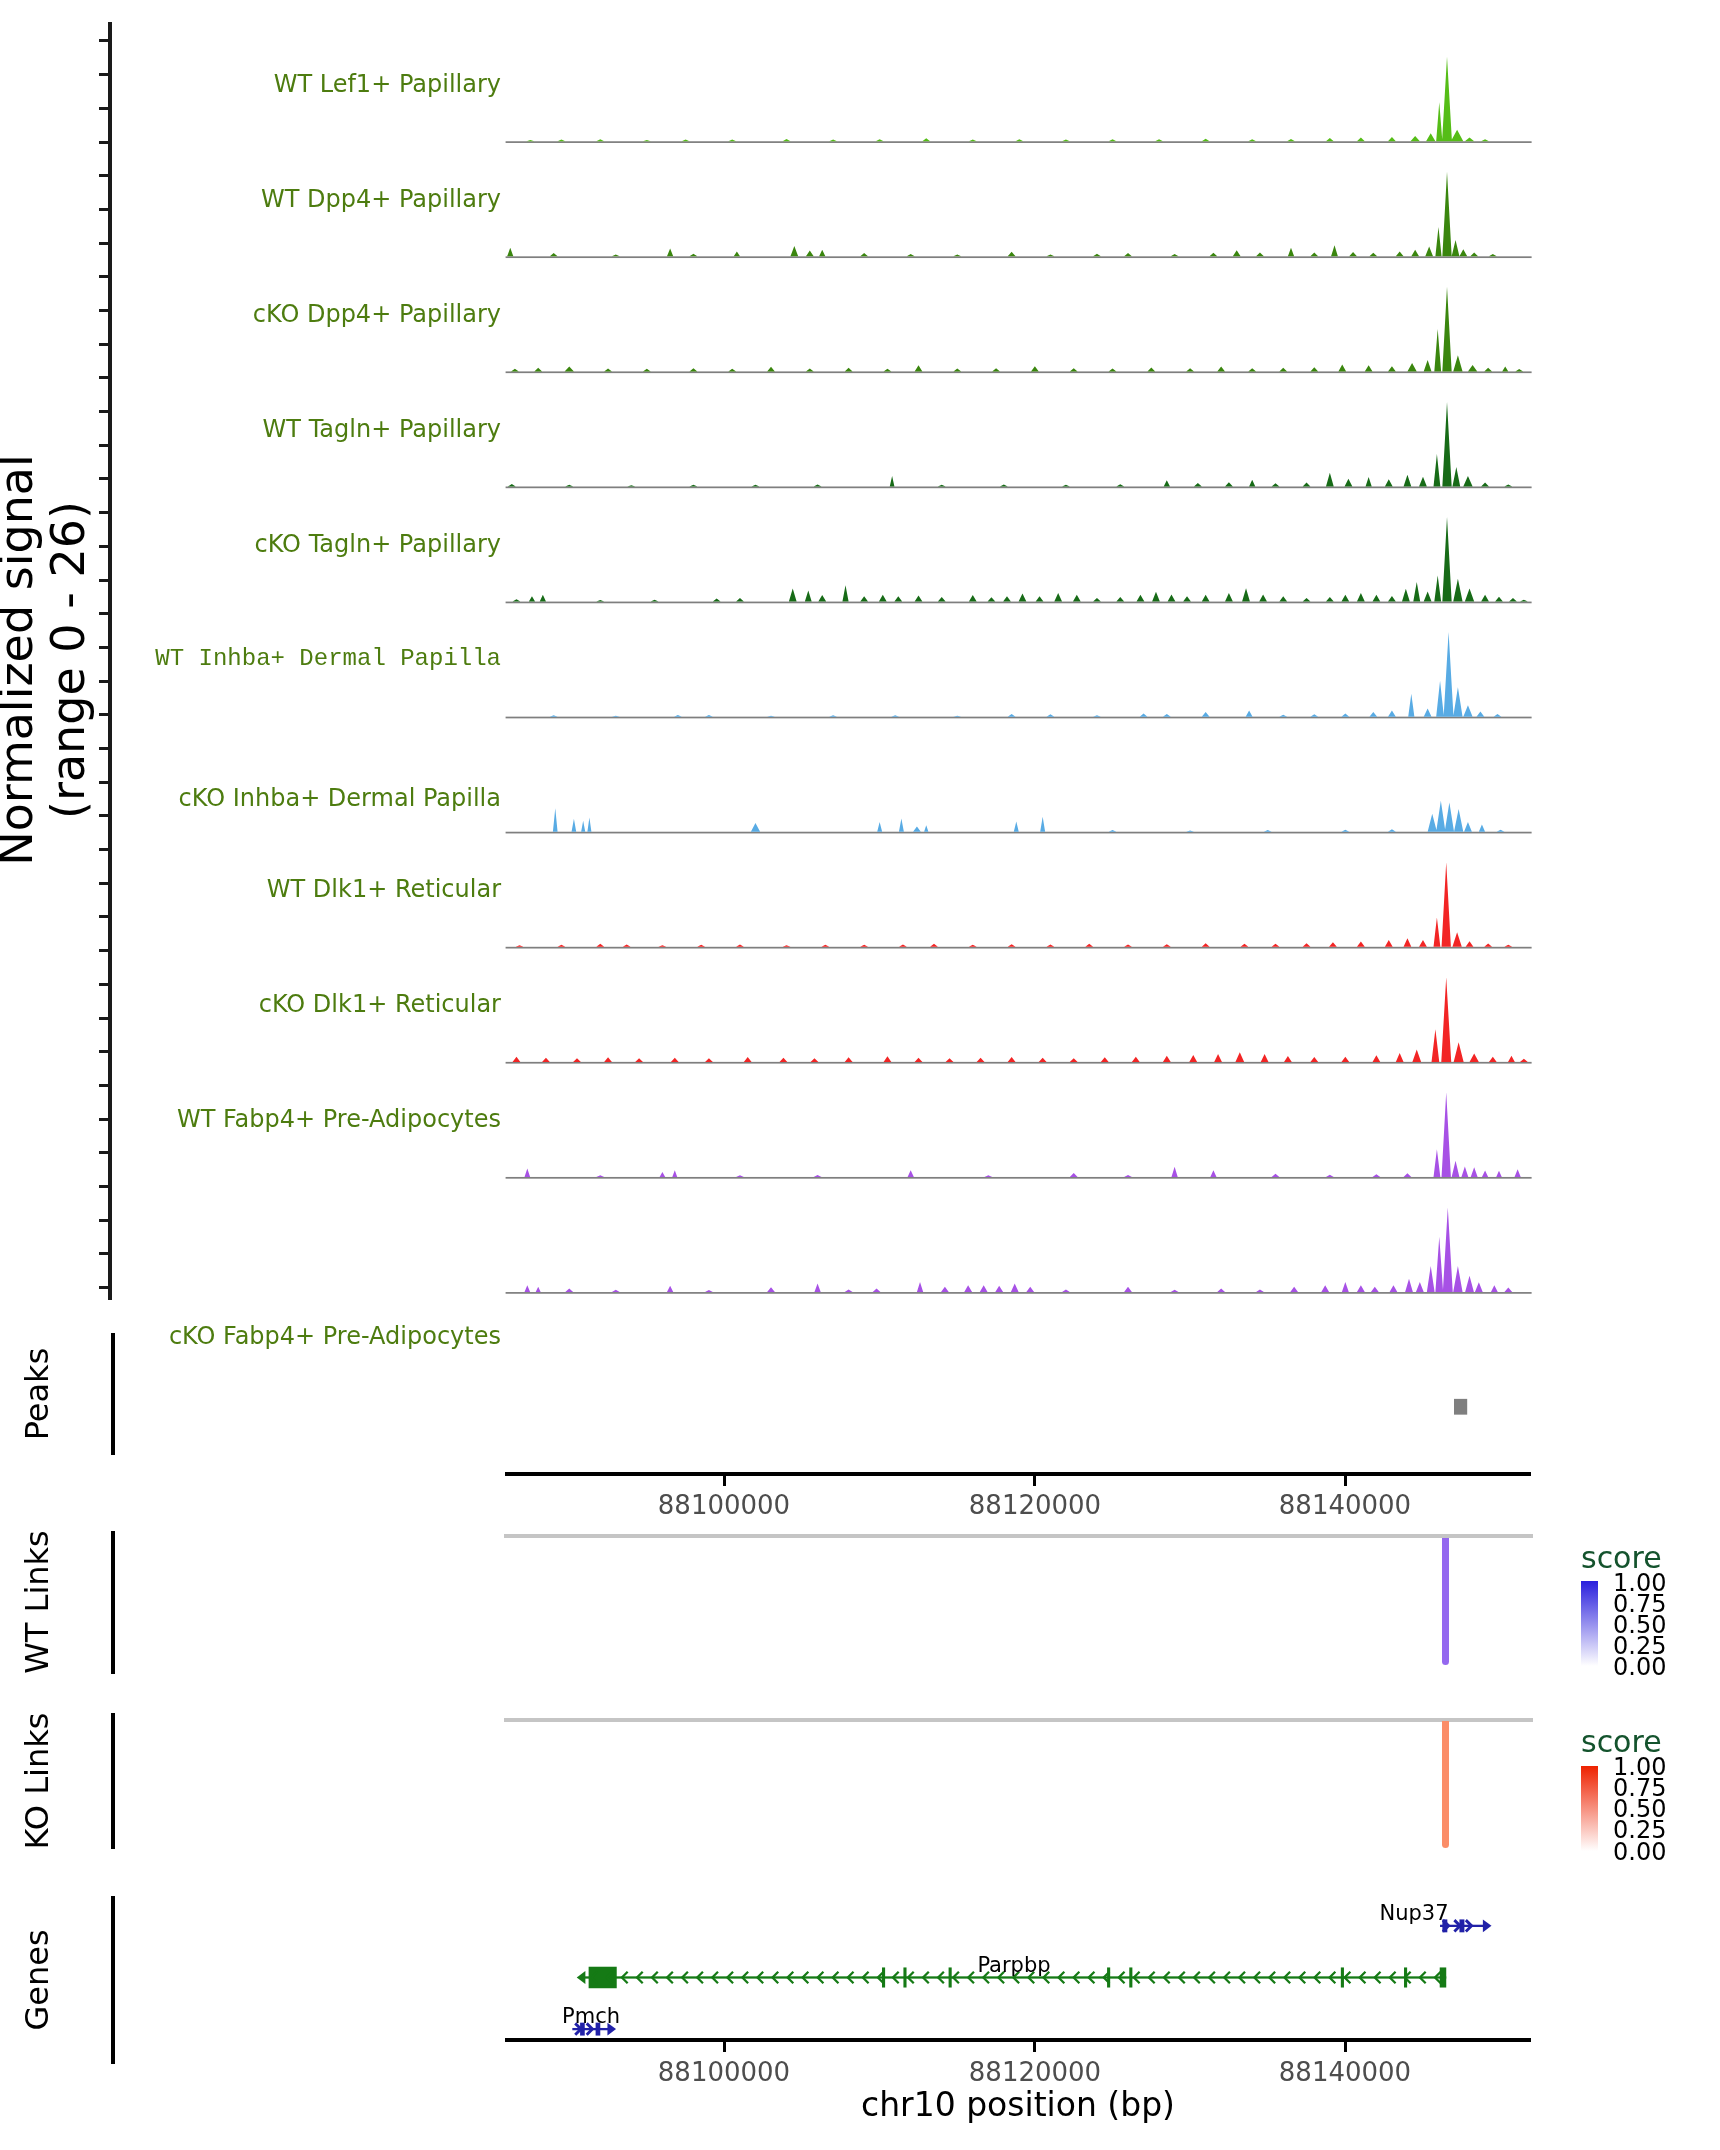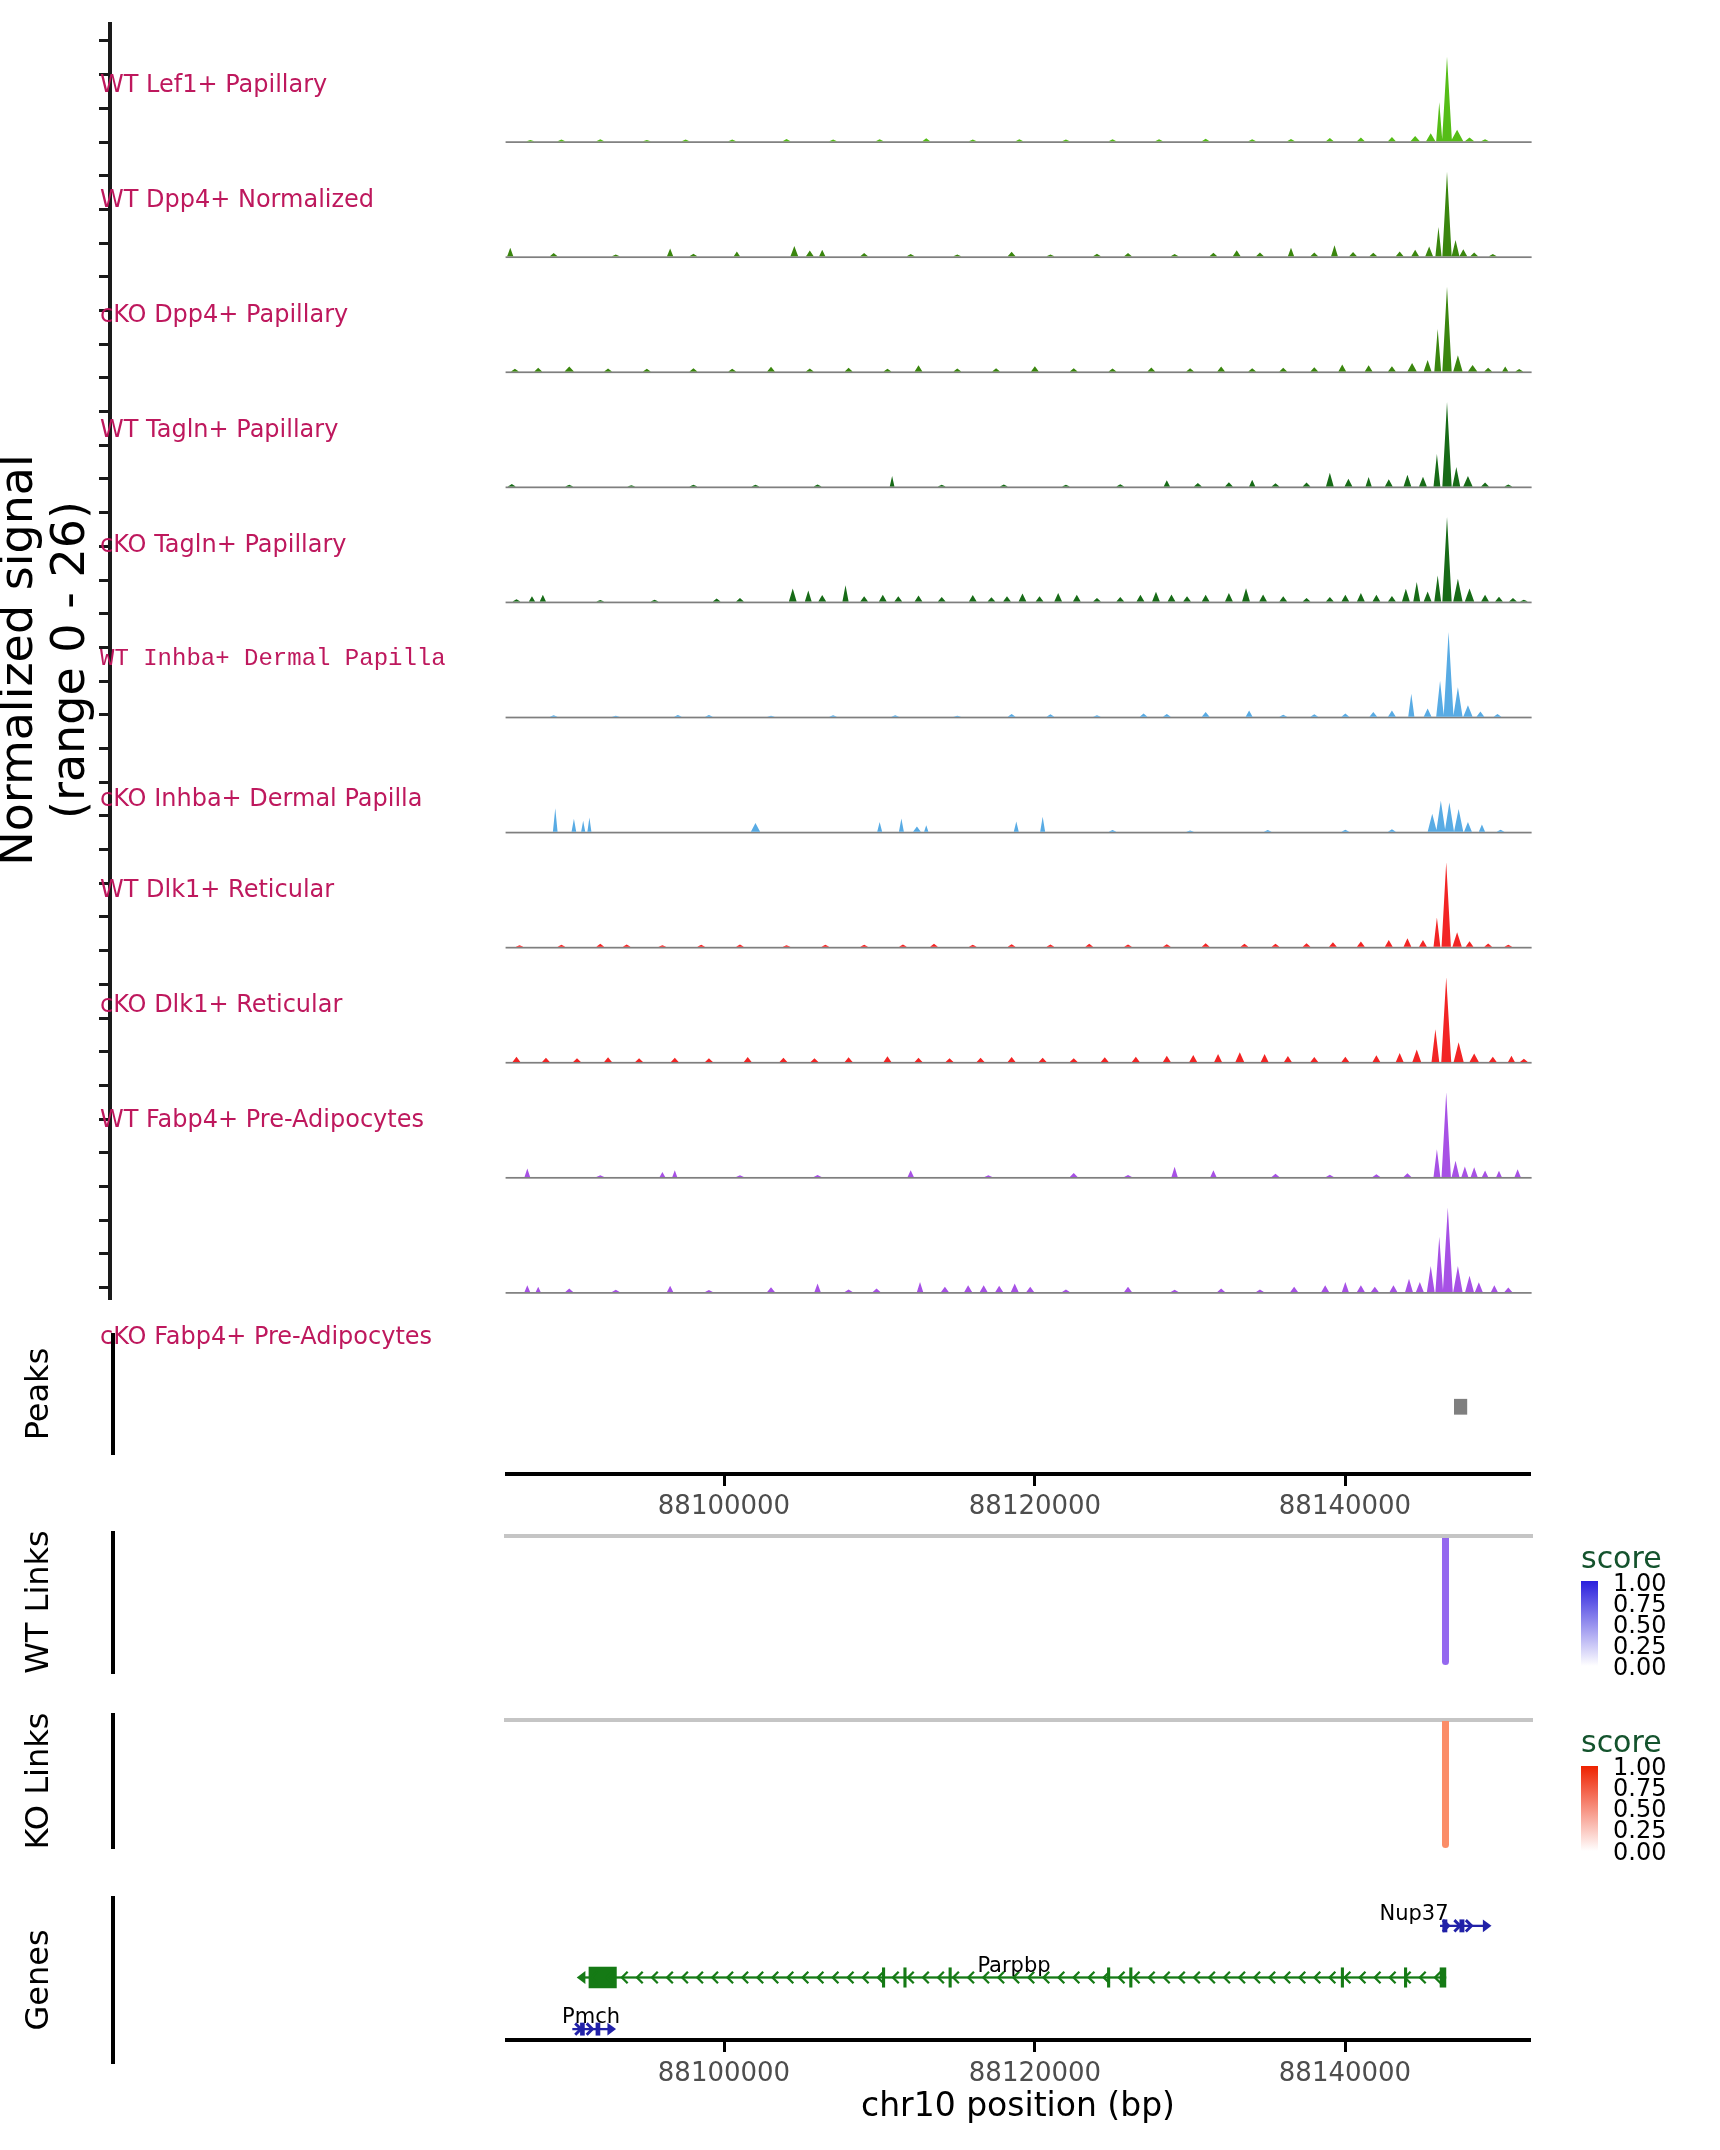--- a/index.html
+++ b/index.html
@@ -3,21 +3,21 @@
 <meta charset="utf-8">
 <style>
   html,body{margin:0;padding:0;background:#fff;}
   #canvas{position:relative;width:1721px;height:2151px;background:#fff;
           font-family:"DejaVu Sans","Liberation Sans",sans-serif;overflow:hidden;}
   .abs{position:absolute;}
   .rot{position:absolute;transform:translate(-50%,-50%) rotate(-90deg);white-space:nowrap;color:#000;}
   .section-label{font-size:32px;}
   .ylab{font-size:46px;line-height:1.12;text-align:center;}
   .tick-label{position:absolute;transform:translateX(-50%);color:#4d4d4d;font-size:26px;white-space:nowrap;}
-  .track-label{position:absolute;left:100px;width:401px;text-align:left;font-size:24px;color:#be185d;white-space:nowrap;}
+  .track-label{position:absolute;left:100px;width:401px;text-align:right;font-size:24px;color:#4d7c0f;white-space:nowrap;}
   .gene-label{position:absolute;transform:translateX(-50%);font-size:21px;color:#000;white-space:nowrap;}
   .legend-title{position:absolute;font-size:30px;color:#14532d;}
   .legend-val{position:absolute;font-size:24px;color:#000;line-height:1;}
   .vbar{position:absolute;width:4.3px;background:#000;}
   .axis-line{position:absolute;background:#000;}
   .gray-line{position:absolute;background:#c5c5c5;}
   .link-line{position:absolute;border-radius:0 0 4.3px 4.3px;}
   .legend-bar{position:absolute;width:16.5px;}
 </style>
 </head>
@@ -172,21 +172,21 @@
       <div style="position: absolute; left: 99px; top: 1219px; width: 9.3px; height: 2.9px; background: rgb(26, 26, 26);"></div>
       <div style="position: absolute; left: 99px; top: 1252px; width: 9.3px; height: 2.9px; background: rgb(26, 26, 26);"></div>
       <div style="position: absolute; left: 99px; top: 1286px; width: 9.3px; height: 2.9px; background: rgb(26, 26, 26);"></div>
     </div>
   <div class="rot ylab" style="left:43px;top:660px;">
     <div>Normalized signal</div>
     <div>(range 0 - 26)</div>
   </div>
   <div id="track-labels">
       <div class="track-label abs" style="top: 70px;">WT Lef1+ Papillary</div>
-      <div class="track-label abs" style="top: 185px;">WT Dpp4+ Normalized</div>
+      <div class="track-label abs" style="top: 185px;">WT Dpp4+ Papillary</div>
       <div class="track-label abs" style="top: 300px;">cKO Dpp4+ Papillary</div>
       <div class="track-label abs" style="top: 415px;">WT Tagln+ Papillary</div>
       <div class="track-label abs" style="top: 530px;">cKO Tagln+ Papillary</div>
       <div class="track-label abs" style="top: 645px; font-family: Liberation Mono, monospace;">WT Inhba+ Dermal Papilla</div>
       <div class="track-label abs" style="top: 784px;">cKO Inhba+ Dermal Papilla</div>
       <div class="track-label abs" style="top: 875px;">WT Dlk1+ Reticular</div>
       <div class="track-label abs" style="top: 990px;">cKO Dlk1+ Reticular</div>
       <div class="track-label abs" style="top: 1105px;">WT Fabp4+ Pre-Adipocytes</div>
       <div class="track-label abs" style="top: 1276px; margin-top: 46px;">cKO Fabp4+ Pre-Adipocytes</div>
     </div>

